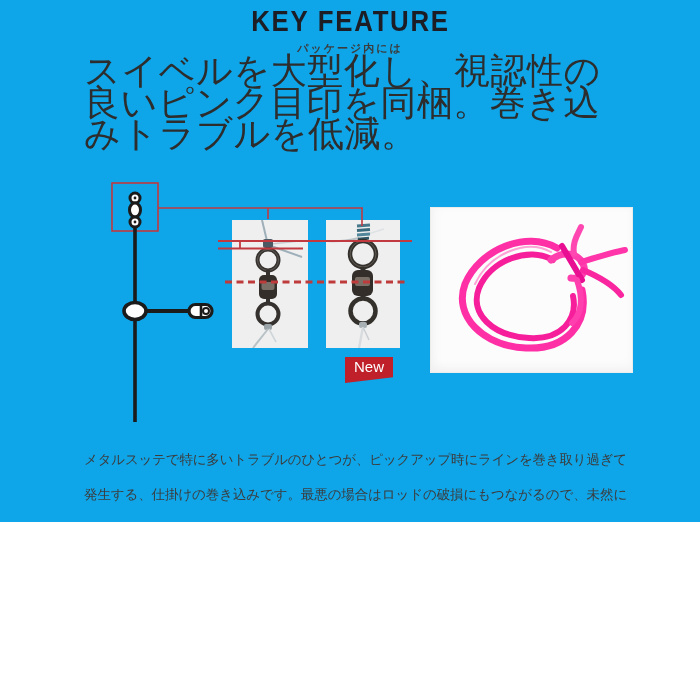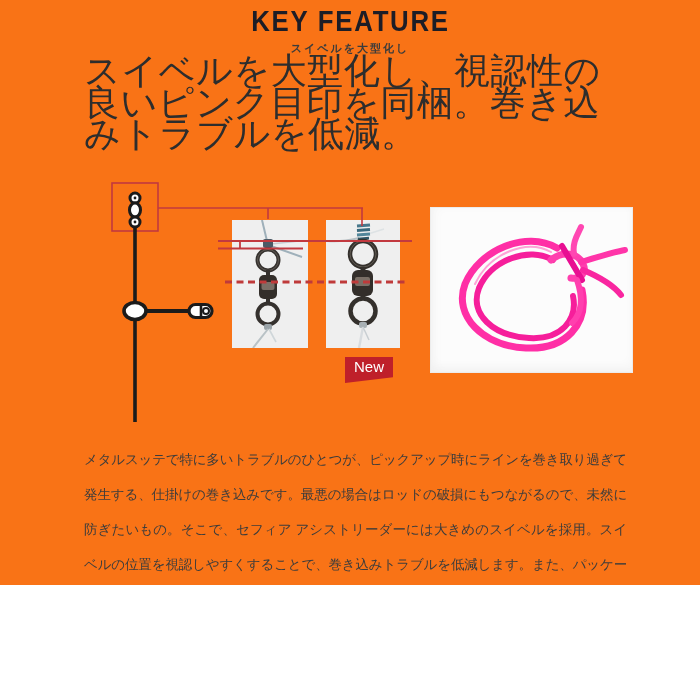--- a/index.html
+++ b/index.html
@@ -1,16 +1,16 @@
 <!DOCTYPE html>
 <html><head>
 <meta charset="utf-8">
 <style>
   html,body{margin:0;padding:0;background:#ffffff;}
-  .page{position:relative;width:700px;height:585px;background:#f97316;overflow:hidden;
+  .page{position:relative;width:700px;height:522px;background:#0ea5e9;overflow:hidden;
         font-family:"Liberation Sans","DejaVu Sans",sans-serif;}
 
   
   .kf-header{position:absolute;left:0;top:4px;width:700px;text-align:center;}
   .kf-title{display:inline-block;font-size:30px;font-weight:800;color:#1d1d26;
             letter-spacing:2px;transform:scaleX(0.86);transform-origin:center;
             font-family:"Liberation Sans",sans-serif;}
   .kf-sub{margin-top:3px;font-size:11px;font-weight:700;color:#3c3c3c;letter-spacing:2px;}
 
   
@@ -40,21 +40,21 @@
              font-size:13.5px;line-height:35px;color:#3c3c3c;
              letter-spacing:-0.2px;text-align:justify;}
 </style>
 </head>
 <body>
 
 <div class="page">
 
   <div class="kf-header">
     <div class="kf-title">KEY FEATURE</div>
-    <div class="kf-sub">スイベルを大型化し</div>
+    <div class="kf-sub">パッケージ内には</div>
   </div>
 
   <div class="headline">スイベルを大型化し、視認性の良いピンク目印を同梱。巻き込みトラブルを低減。</div>
 
   <div class="diagram">
 
     <div class="photo photo-old">
       <svg width="76" height="128" viewBox="0 0 76 128">
         <path d="M30,0 L35,21" stroke="#9fb0ba" stroke-width="2" fill="none"></path>
         <path d="M39,24 L67,21" stroke="#c6ccd0" stroke-width="1.5" fill="none"></path>

